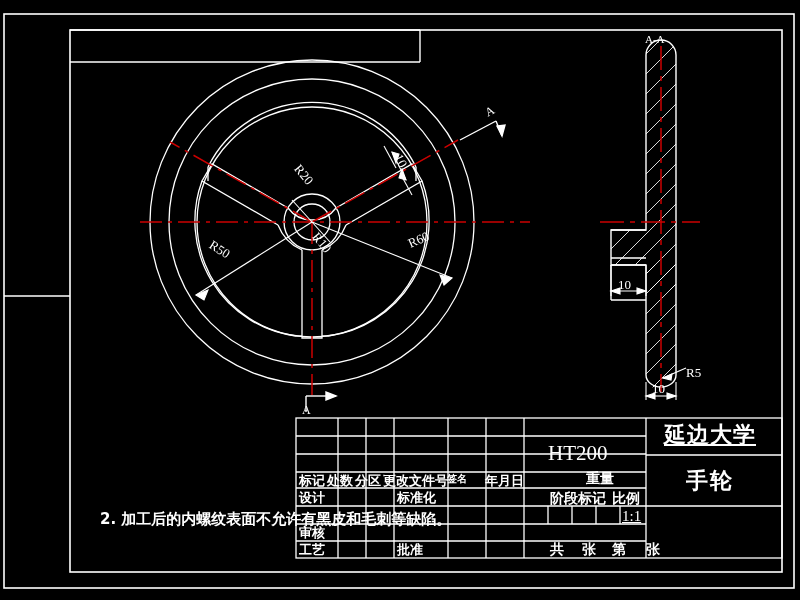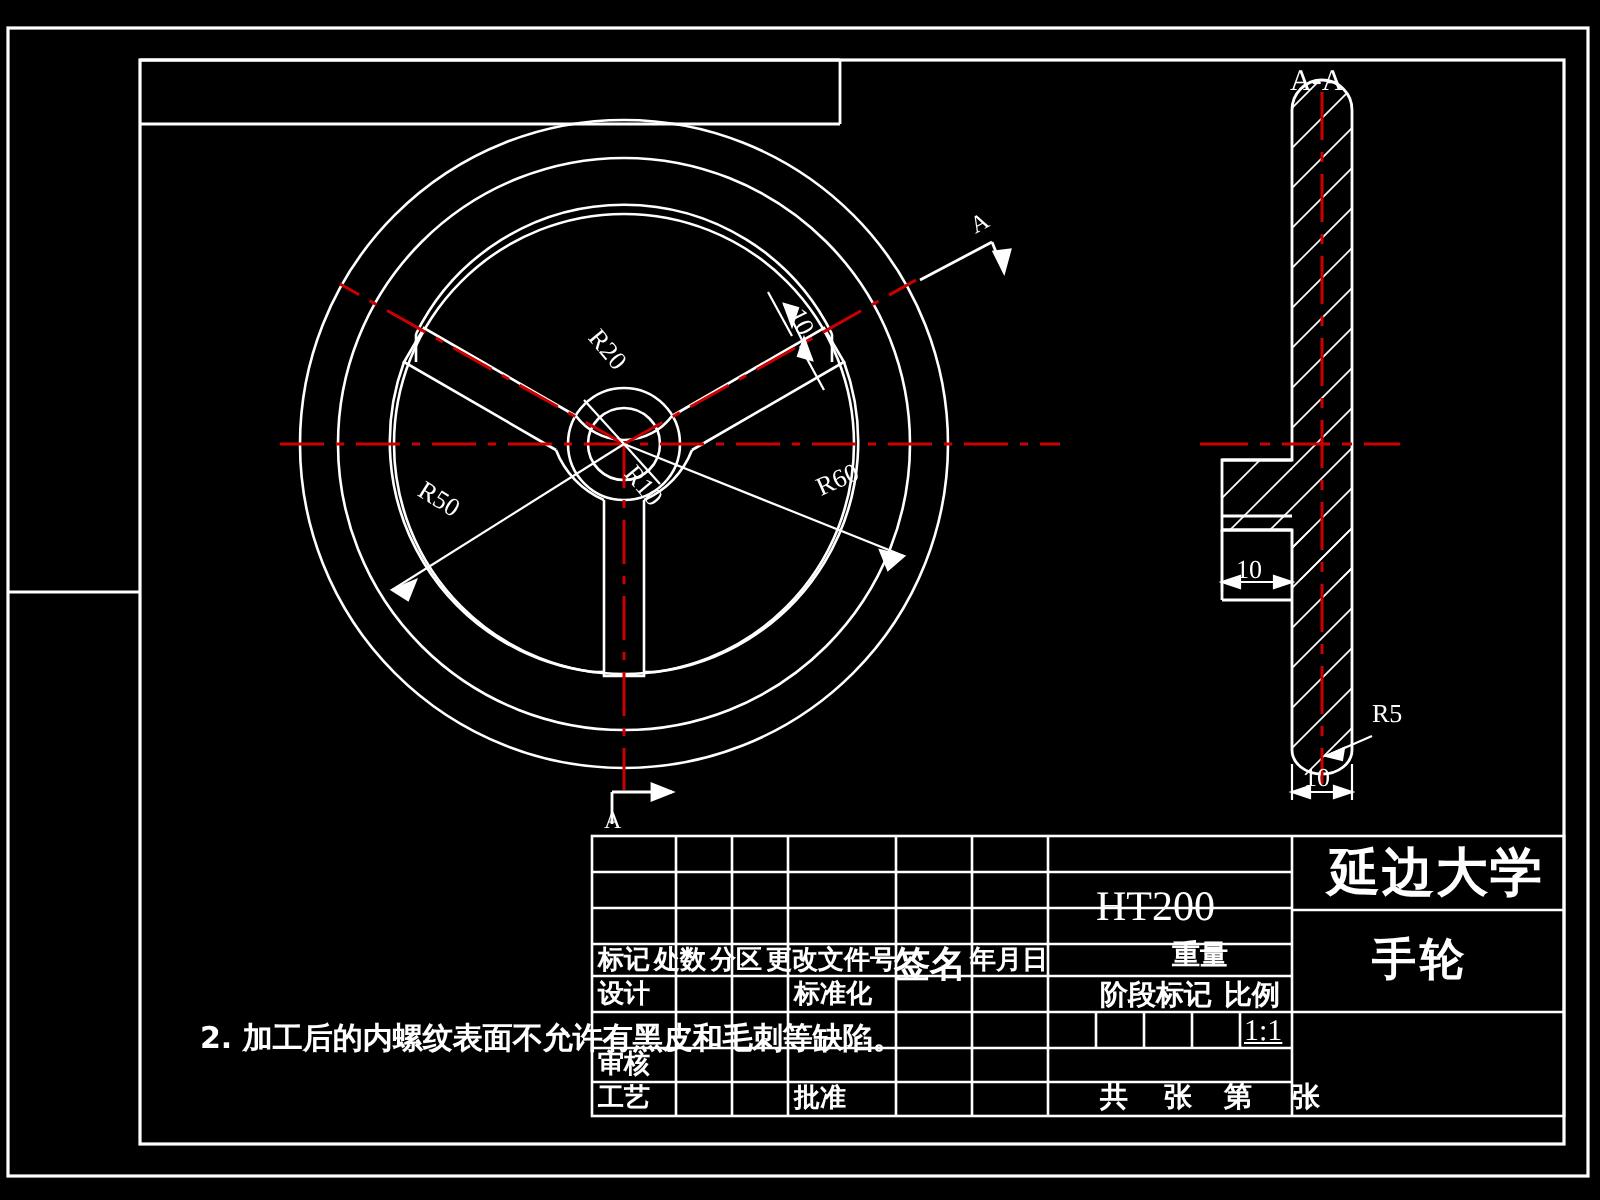--- a/index.html
+++ b/index.html
@@ -248,37 +248,37 @@
   <div class="lbl" style="left:214px; top:238px; font-size:13px; transform:rotate(32deg); transform-origin:left top;">R50</div>
 
   <div class="lbl" style="left:406px; top:238px; font-size:13px; transform:rotate(-24deg); transform-origin:left top;">R60</div>
 
   <div class="lbl" style="left:404px; top:152px; font-size:13px; transform:rotate(64deg); transform-origin:left top;">10</div>
 
   <div class="lbl" style="left:483px; top:108px; font-size:12px; transform:rotate(-28deg); transform-origin:left top;">A</div>
 
   <div class="lbl" style="left:302px; top:404px; font-size:12px;">A</div>
 
-  <div class="lbl" style="left:645px; top:34px; font-size:15px; letter-spacing:0px;">A-A</div>
+  <div class="lbl" style="left:645px; top:34px; font-size:11px; letter-spacing:0px;">A-A</div>
 
   <div class="lbl" style="left:618px; top:278px; font-size:13px;">10</div>
 
   <div class="lbl" style="left:652px; top:382px; font-size:13px;">10</div>
 
-  <div class="lbl" style="left:686px; top:350px; font-size:13px;">R5</div>
+  <div class="lbl" style="left:686px; top:366px; font-size:13px;">R5</div>
 
 
 
   <div class="lbl cn" style="left:100px; top:512px; font-size:15px;">2. 加工后的内螺纹表面不允许有黑皮和毛刺等缺陷。</div>
 
   <div class="lbl cn" style="left:299px; top:474px; font-size:13px;">标记</div>
   <div class="lbl cn" style="left:327px; top:474px; font-size:13px;">处数</div>
   <div class="lbl cn" style="left:355px; top:474px; font-size:13px;">分区</div>
   <div class="lbl cn" style="left:383px; top:474px; font-size:13px;">更改文件号</div>
-  <div class="lbl cn" style="left:447px; top:474px; font-size:18px;">签名</div>
+  <div class="lbl cn" style="left:447px; top:474px; font-size:10px;">签名</div>
   <div class="lbl cn" style="left:485px; top:474px; font-size:13px;">年月日</div>
 
   <div class="lbl cn" style="left:299px; top:491px; font-size:13px;">设计</div>
   <div class="lbl cn" style="left:397px; top:491px; font-size:13px;text-align:right;">标准化</div>
   <div class="lbl cn" style="left:299px; top:526px; font-size:13px;">审核</div>
   <div class="lbl cn" style="left:299px; top:543px; font-size:13px;">工艺</div>
   <div class="lbl cn" style="left:397px; top:543px; font-size:13px;">批准</div>
 
   <div class="lbl" style="left:548px; top:443px; font-size:21px;">HT200</div>
 
@@ -286,17 +286,17 @@
   <div class="lbl cn" style="left:586px; top:471px; font-size:14px;">重量</div>
   <div class="lbl cn" style="left:612px; top:491px; font-size:14px;text-align:center;">比例</div>
 
   <div class="lbl" style="left:622px; top:509px; font-size:15px;text-decoration:underline;">1:1</div>
 
   <div class="lbl cn" style="left:550px; top:542px; font-size:14px;">共</div>
   <div class="lbl cn" style="left:582px; top:542px; font-size:14px;">张</div>
   <div class="lbl cn" style="left:612px; top:542px; font-size:14px;">第</div>
   <div class="lbl cn" style="left:646px; top:542px; font-size:14px;">张</div>
 
-  <div class="lbl cn" style="left:664px; top:424px; font-size:26px; letter-spacing:1px;">延边大学</div>
+  <div class="lbl cn" style="left:664px; top:424px; font-size:22px; letter-spacing:1px;text-decoration:underline;">延边大学</div>
 
   <div class="lbl cn" style="left:686px; top:470px; font-size:22px; letter-spacing:2px;">手轮</div>
 
 </div>
 
 </body></html>

